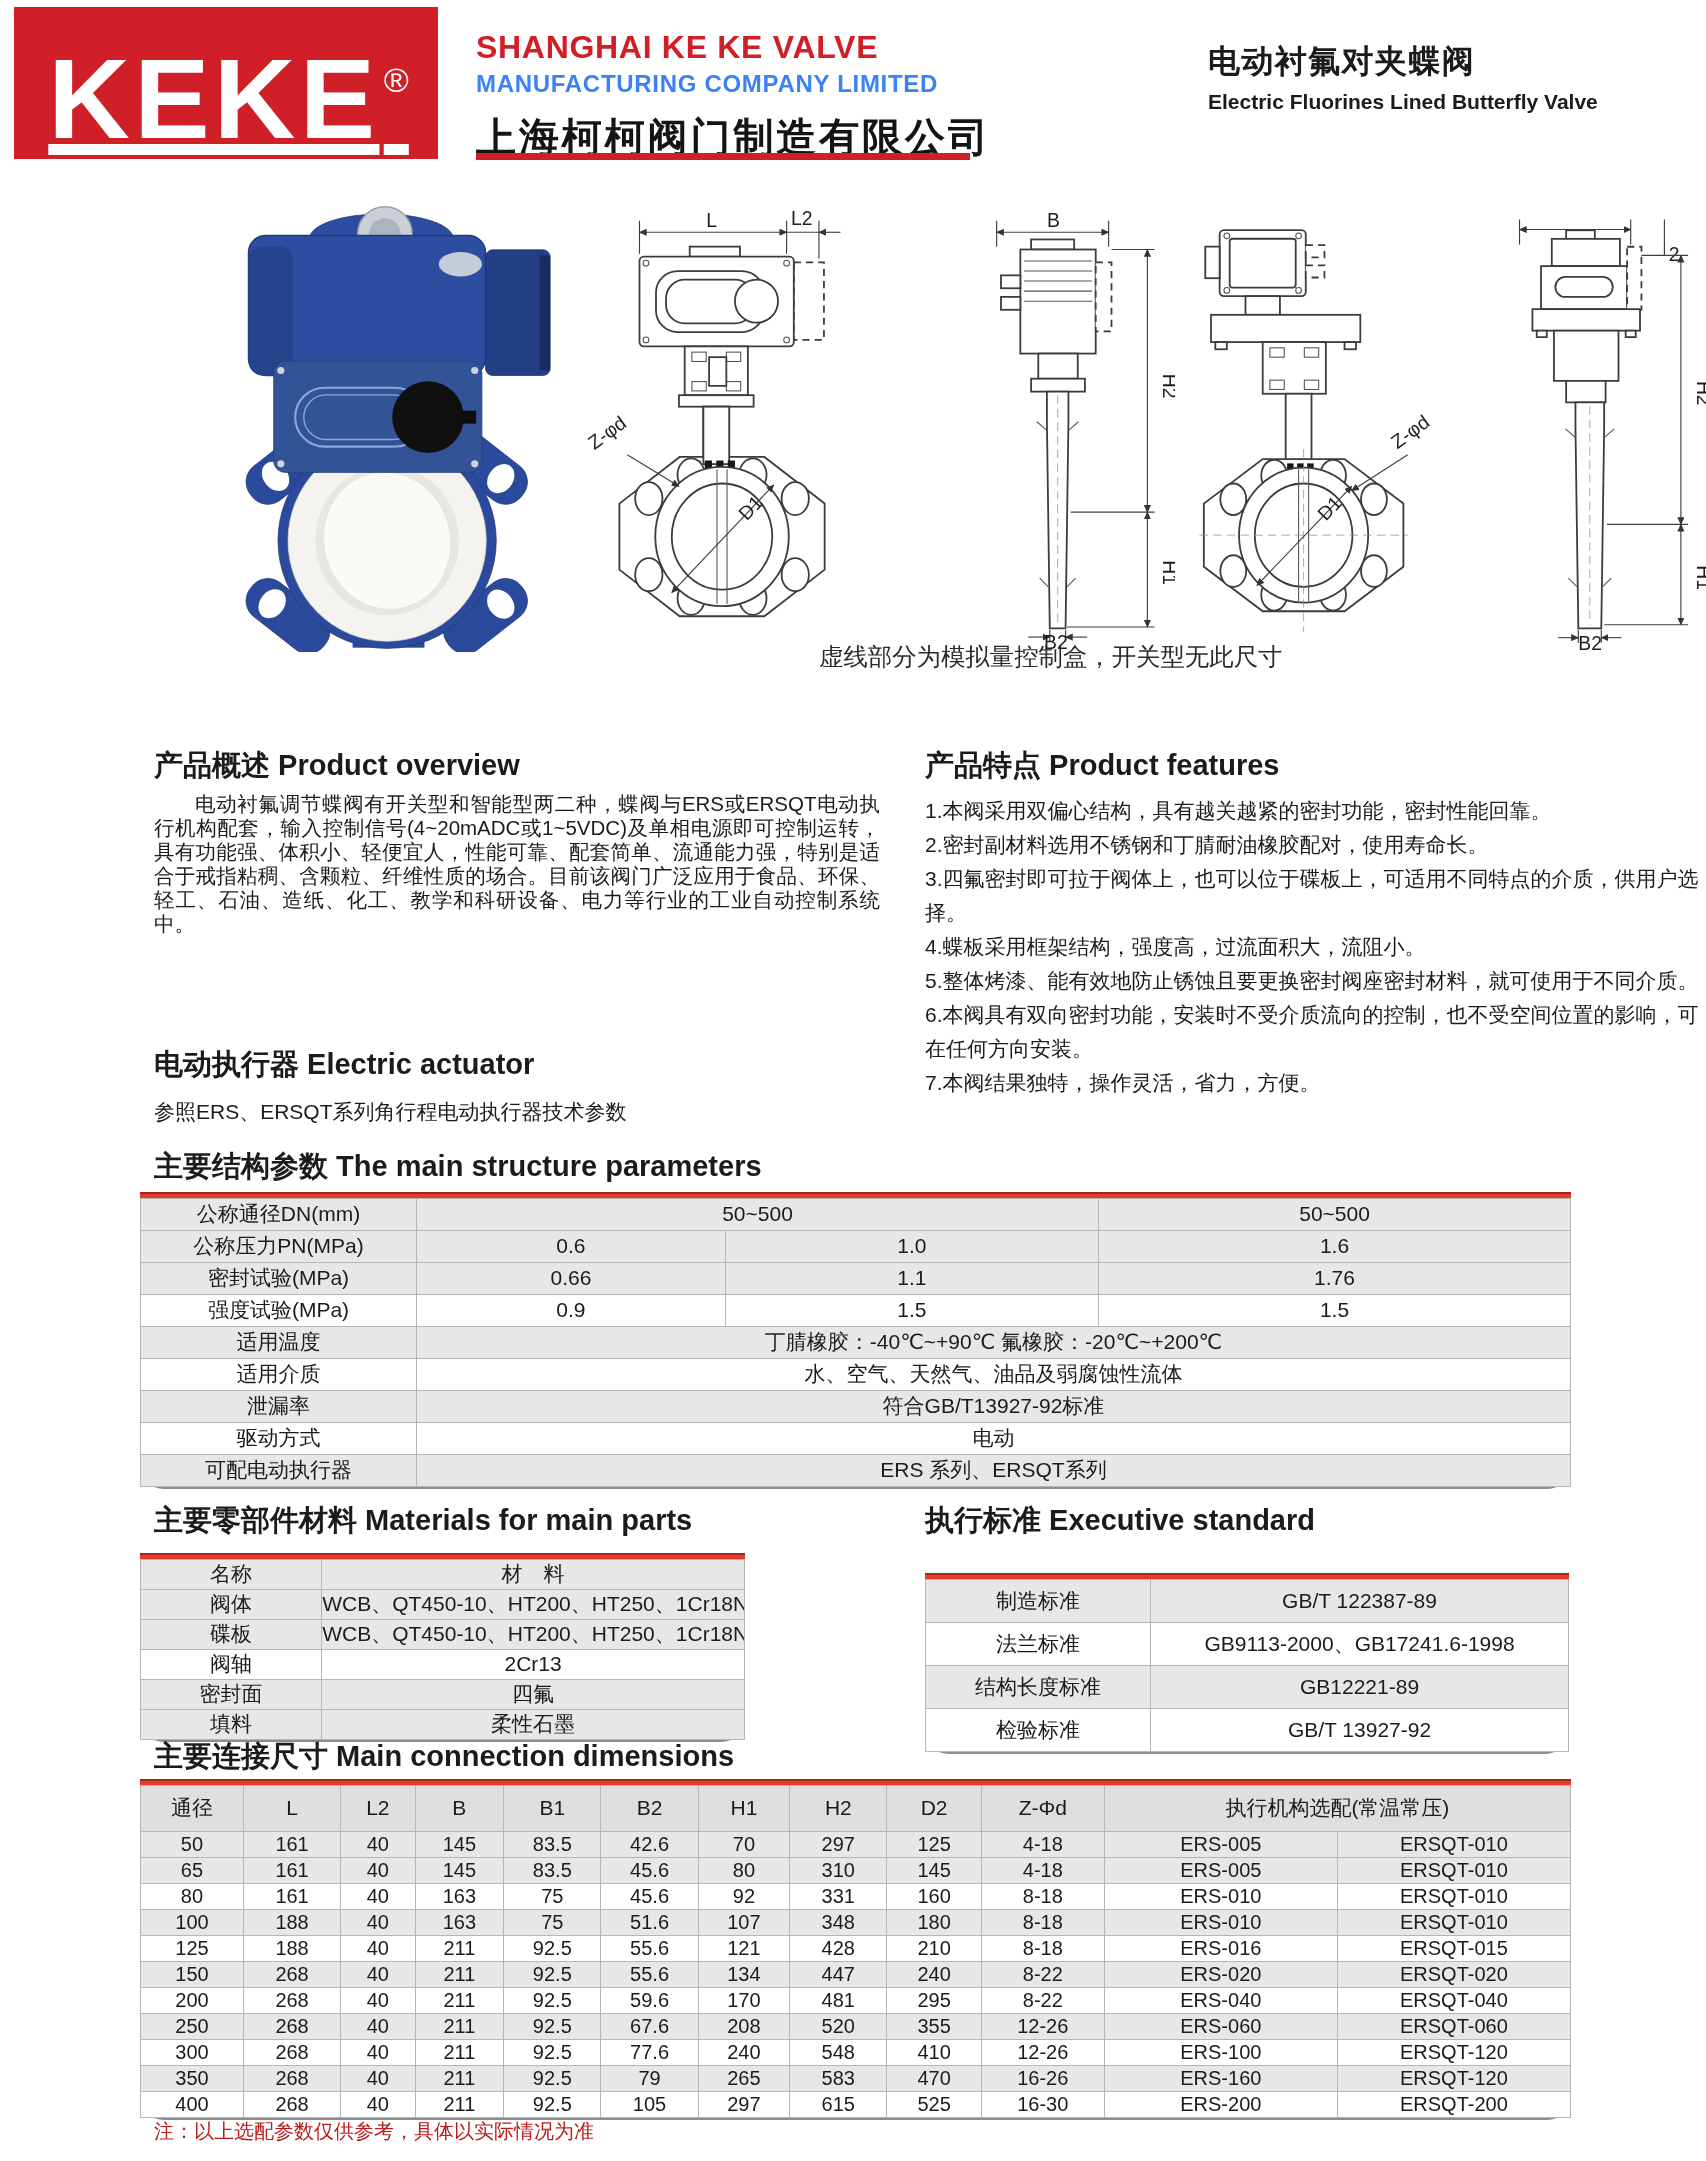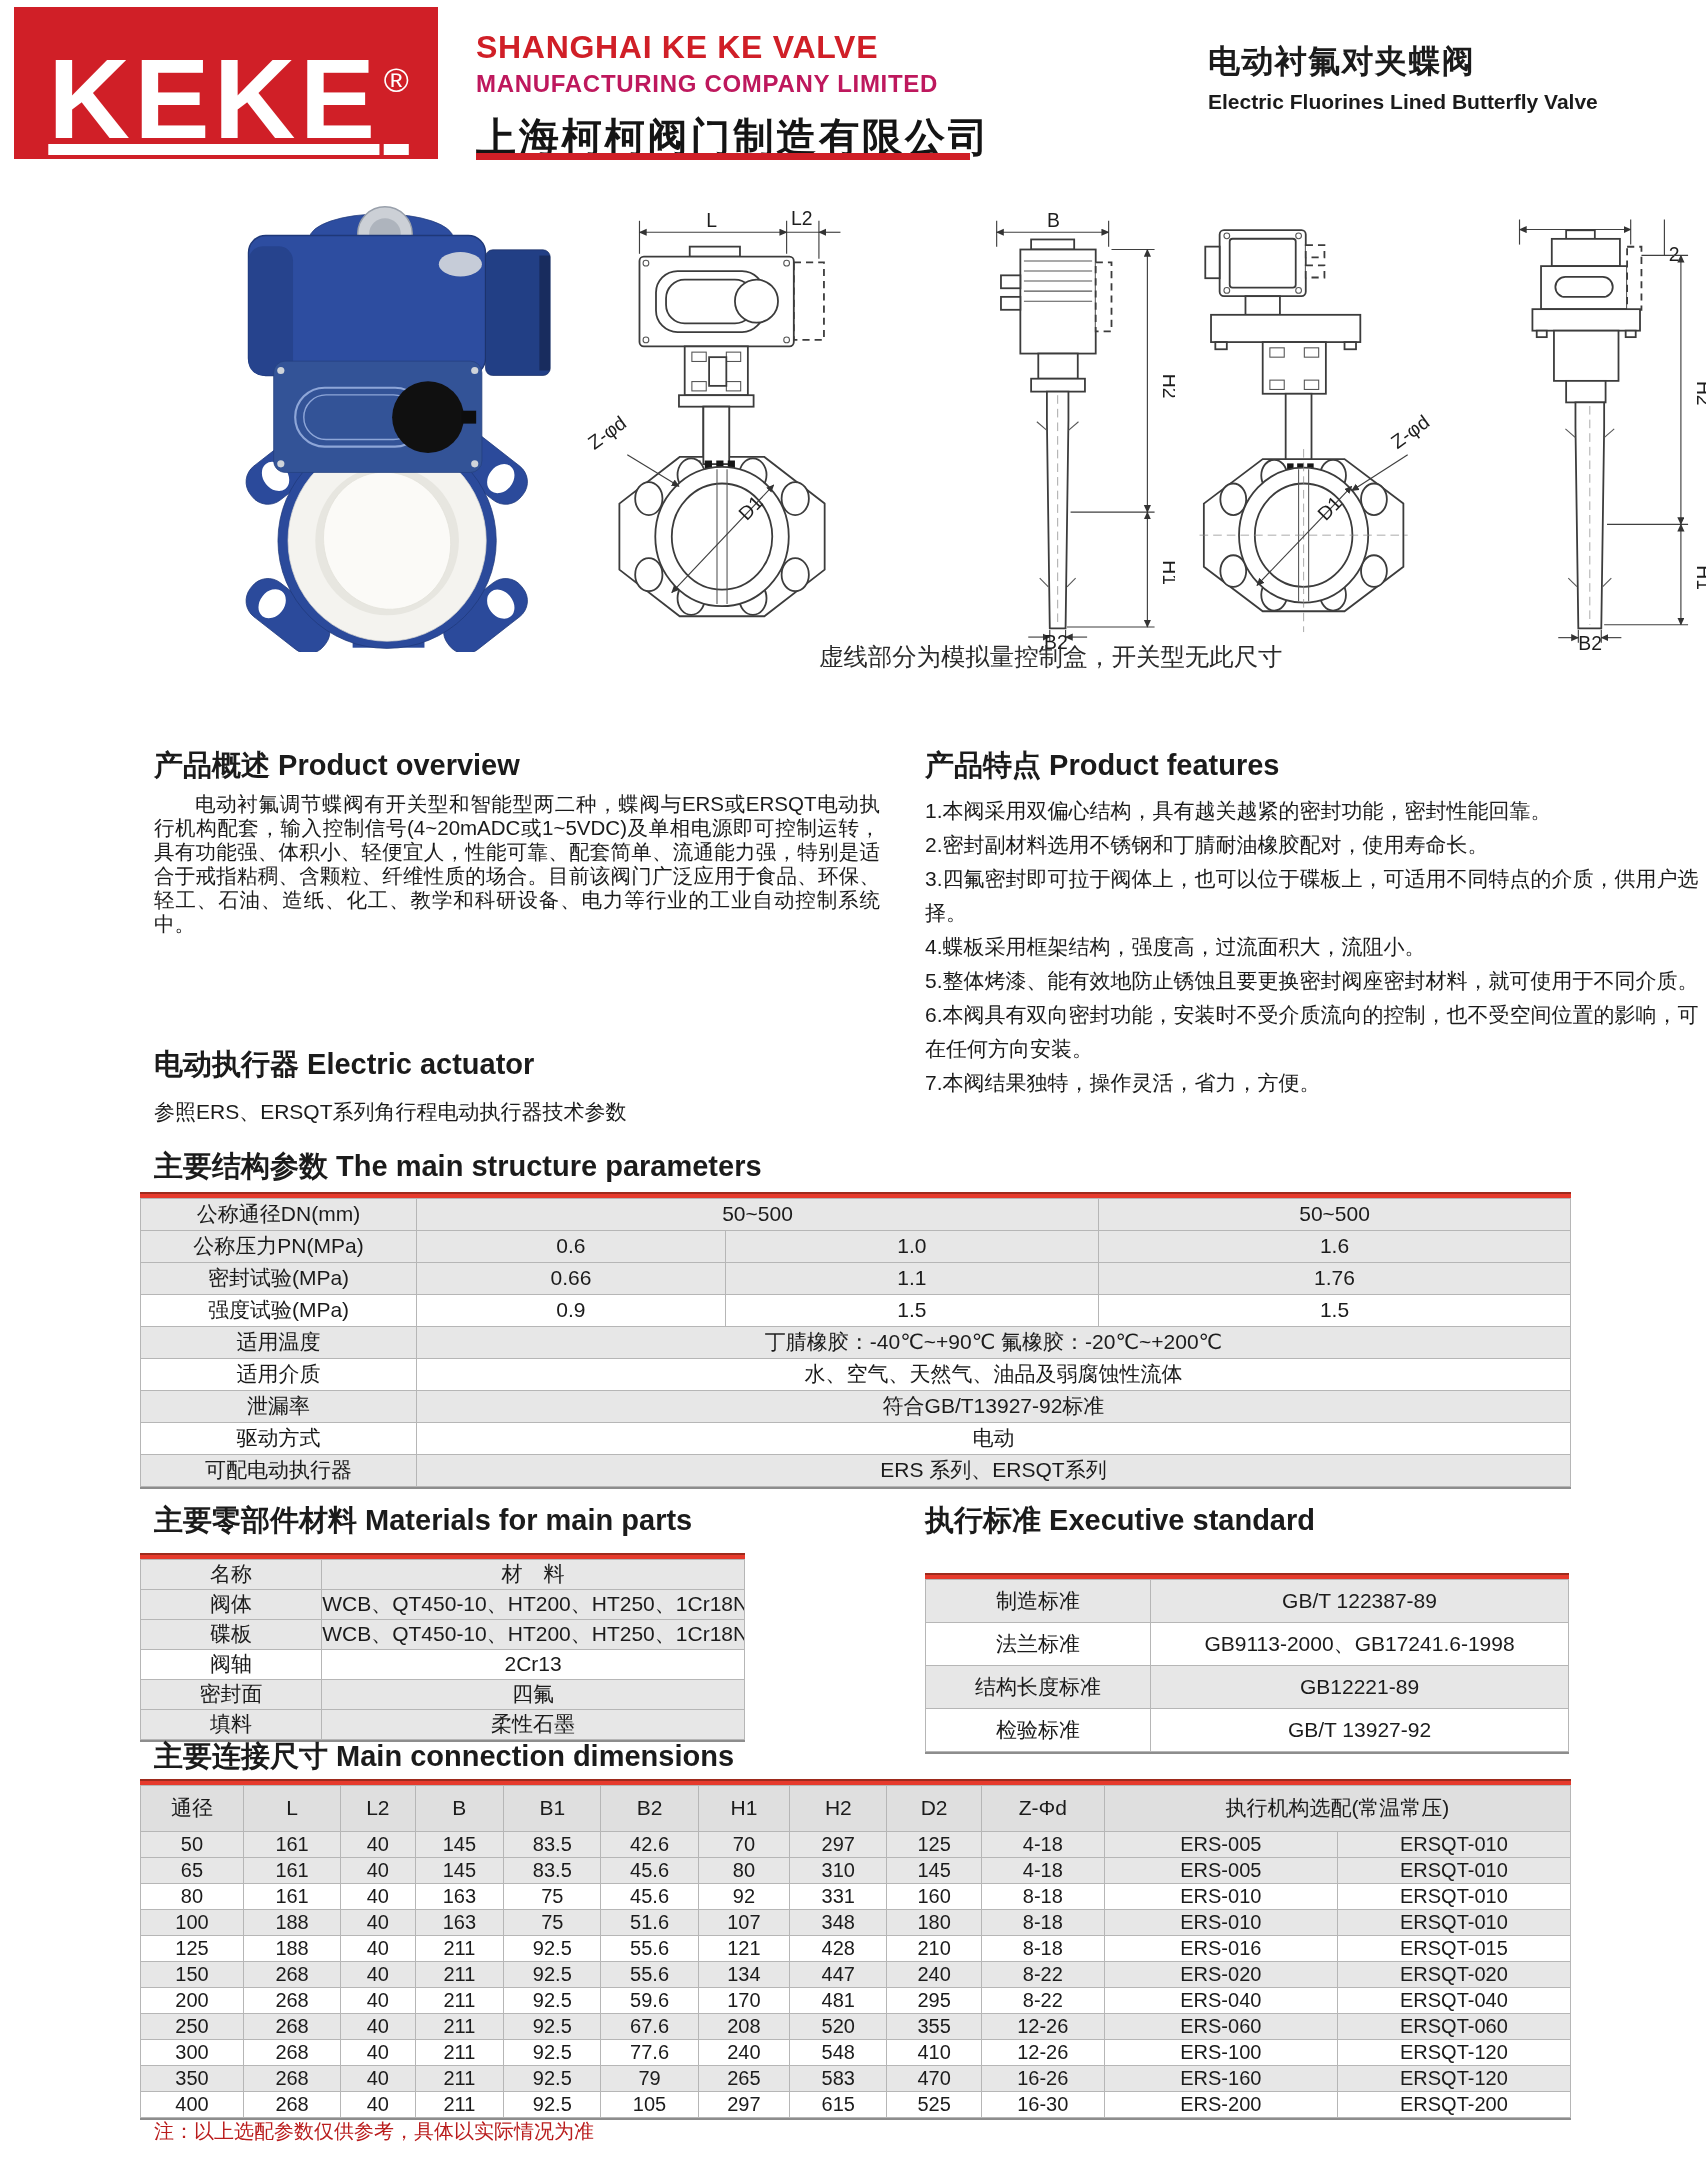--- a/index.html
+++ b/index.html
@@ -4,35 +4,35 @@
 <style>
   html,body{margin:0;padding:0;}
   body{position:relative;width:1707px;height:2161px;background:#ffffff;
        font-family:"Liberation Sans","DejaVu Sans",sans-serif;color:#1b1b1b;overflow:hidden;}
   .abs{position:absolute;}
   
   .logo{background:#d01f27;display:flex;align-items:center;justify-content:center;color:#fff;}
   .kk{font-weight:800;font-size:113px;line-height:.9;letter-spacing:4.3px;margin-top:33px;text-decoration:underline;}
   .reg{font-size:34px;font-weight:400;position:relative;top:-46px;left:4.3px;letter-spacing:0;}
   .cen1{color:#d01f27;font-weight:700;font-size:32px;letter-spacing:0.7px;}
-  .cen2{color:#be185d;font-weight:700;font-size:24px;margin-top:4.3px;letter-spacing:0.7px;}
+  .cen2{color:#3b82f6;font-weight:700;font-size:24px;margin-top:4.3px;letter-spacing:0.7px;}
   .ccn{color:#141414;font-weight:700;font-size:40px;margin-top:11.5px;letter-spacing:2.9px;}
   .rule{background:#d01f27;}
   .pt1{font-size:32px;font-weight:700;letter-spacing:1.4px;}
   .pt2{font-size:21px;font-weight:700;margin-top:5.7px;}
   
   .h{font-size:29px;font-weight:700;}
   .body-text{font-size:20.5px;line-height:24px;text-align:justify;text-indent:2em;}
   .sub-text{font-size:21px;}
   .feat{font-size:21px;line-height:34px;}
   .note-dash{font-size:24.4px;color:#2a2a2a;}
   .note-bottom{font-size:20px;color:#b91c1c;}
   
   .redbar{height:5.7px;background:linear-gradient(#9e2a1c 0 38%,#e63a2c 38% 100%);}
-  .tblwrap{border-bottom:2.9px solid #8d8d8d;}
+  .tblwrap{border-bottom:2.9px solid #8d8d8d;border-radius:24px;}
   table{border-collapse:collapse;table-layout:fixed;width:100%;}
   td{border:1.4px solid #b6b6b6;text-align:center;font-weight:400;overflow:hidden;white-space:nowrap;padding:0;}
   .st td{height:31px;font-size:21px;}
   .mt td{height:29px;font-size:21px;}
   .ex td{height:42px;font-size:21px;}
   .cn td{height:25px;font-size:20px;}
   tr.hd td{height:45px;font-size:21px;background:#dfdfdf;}
   tr.g td{background:#e7e7e7;}
   tr.w td{background:#ffffff;}
   td.lbl{background:#e0e0e0;}

